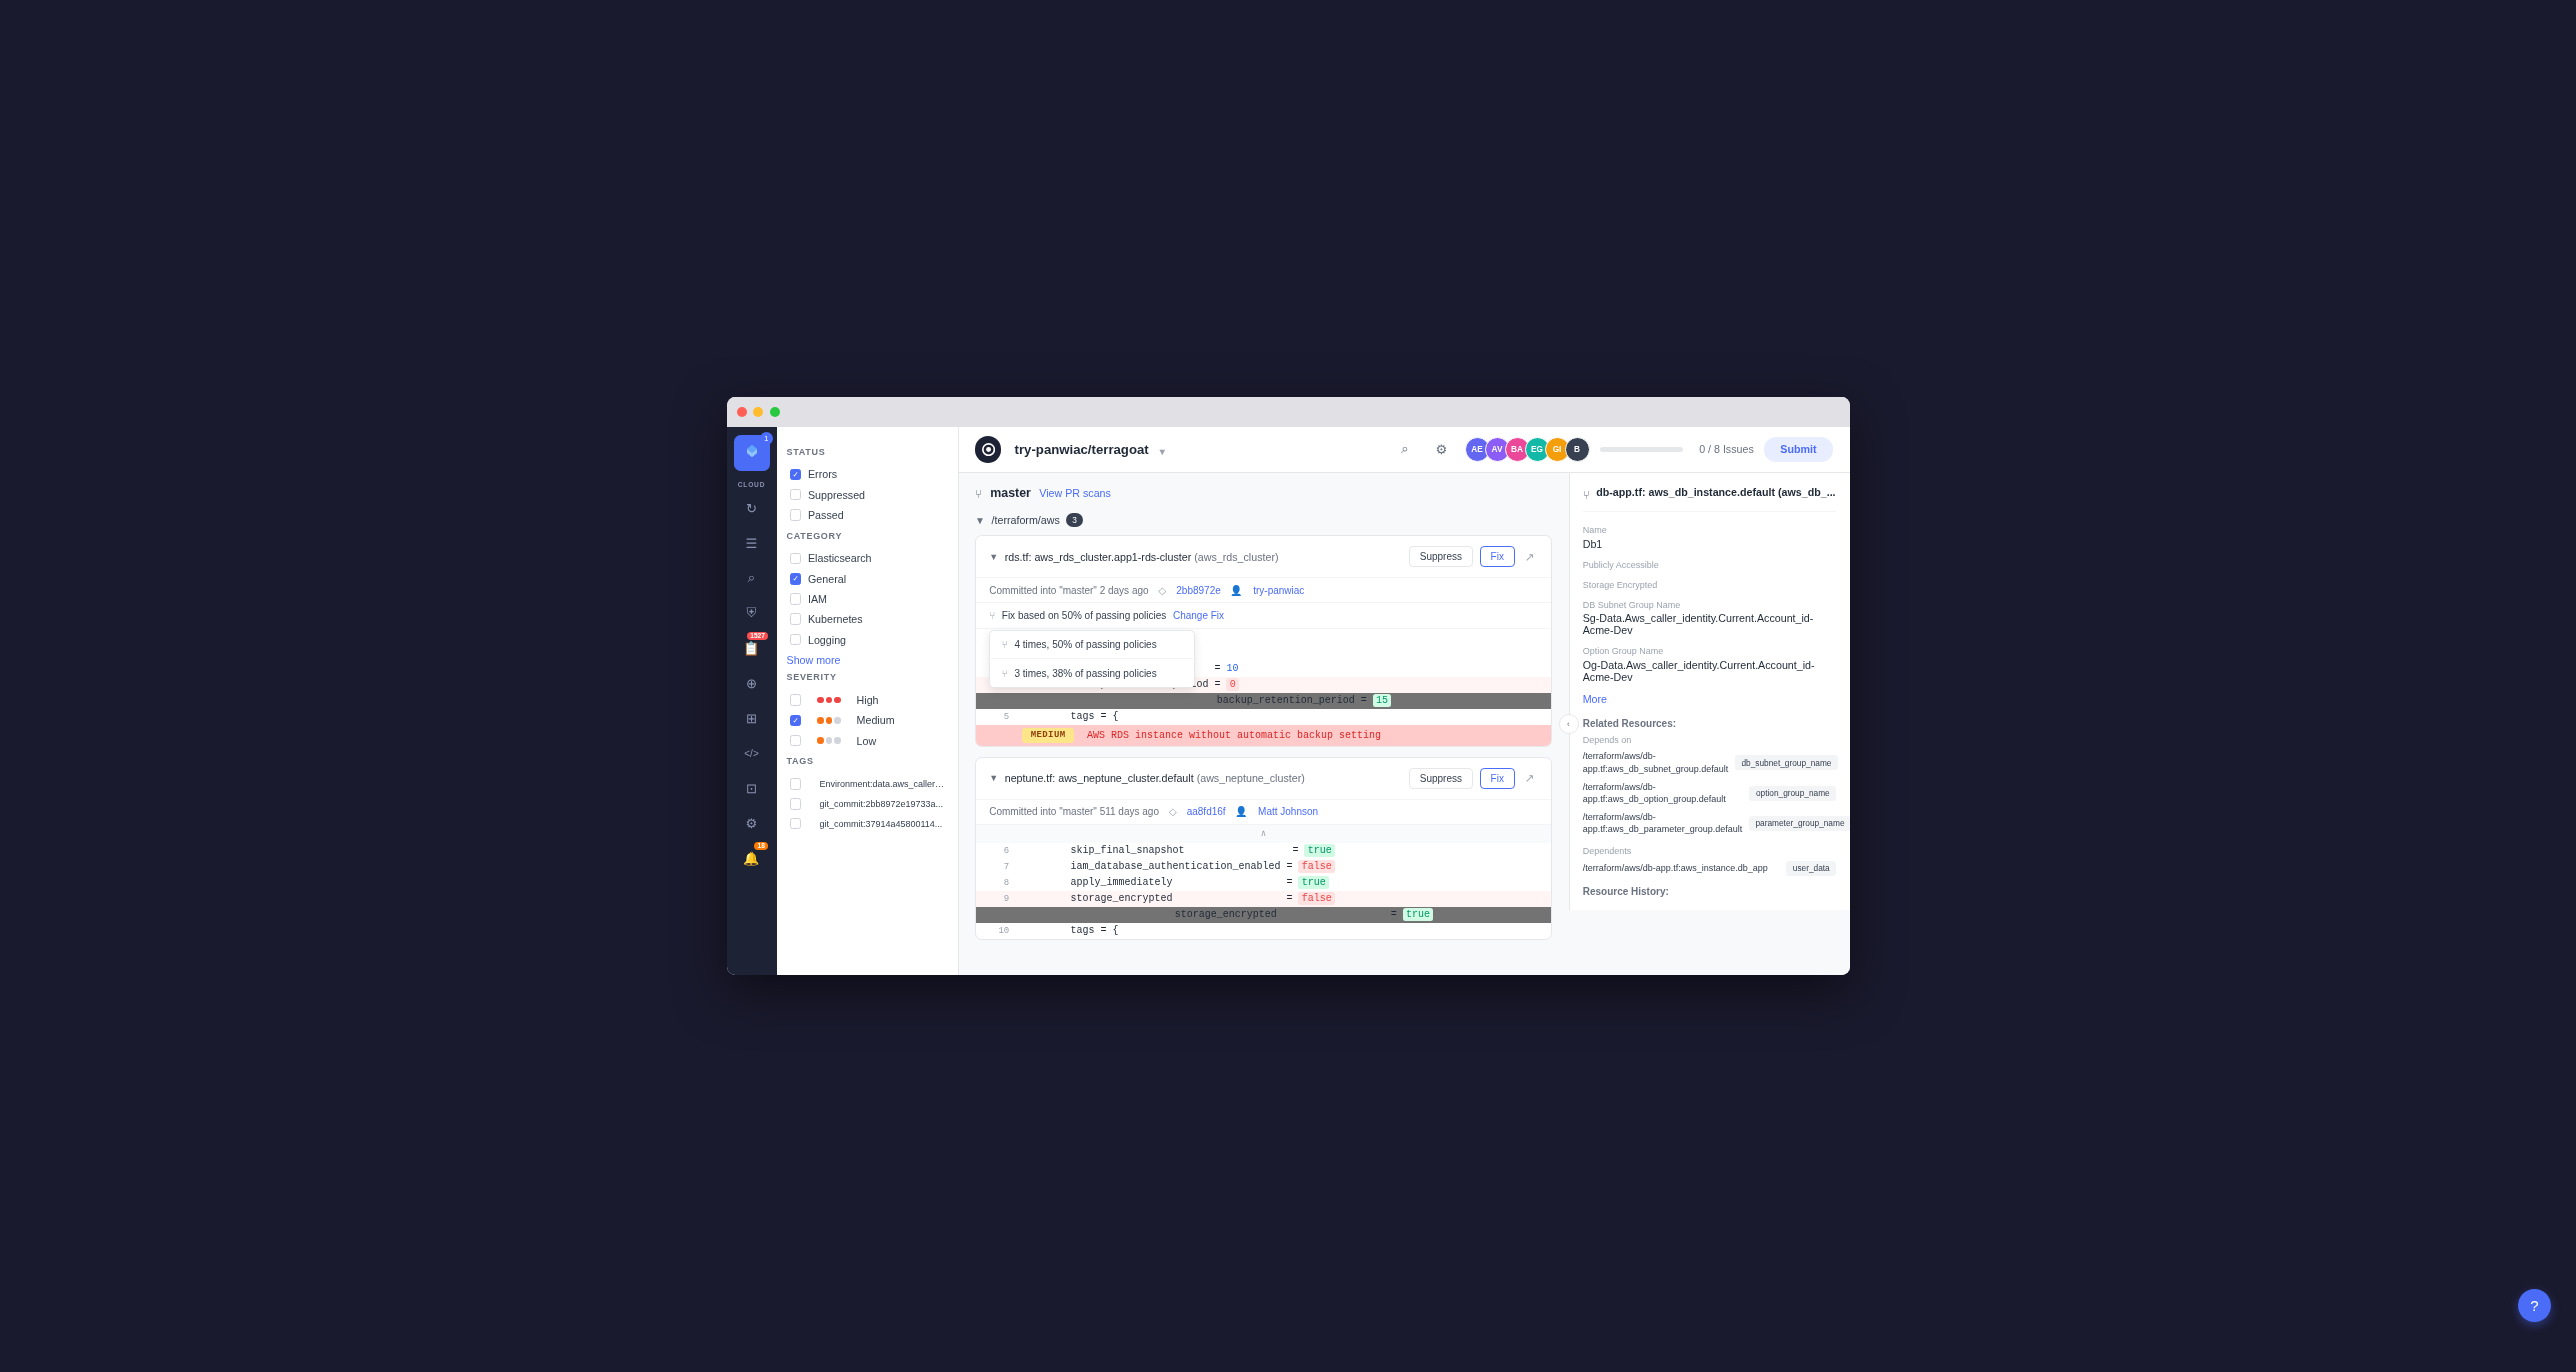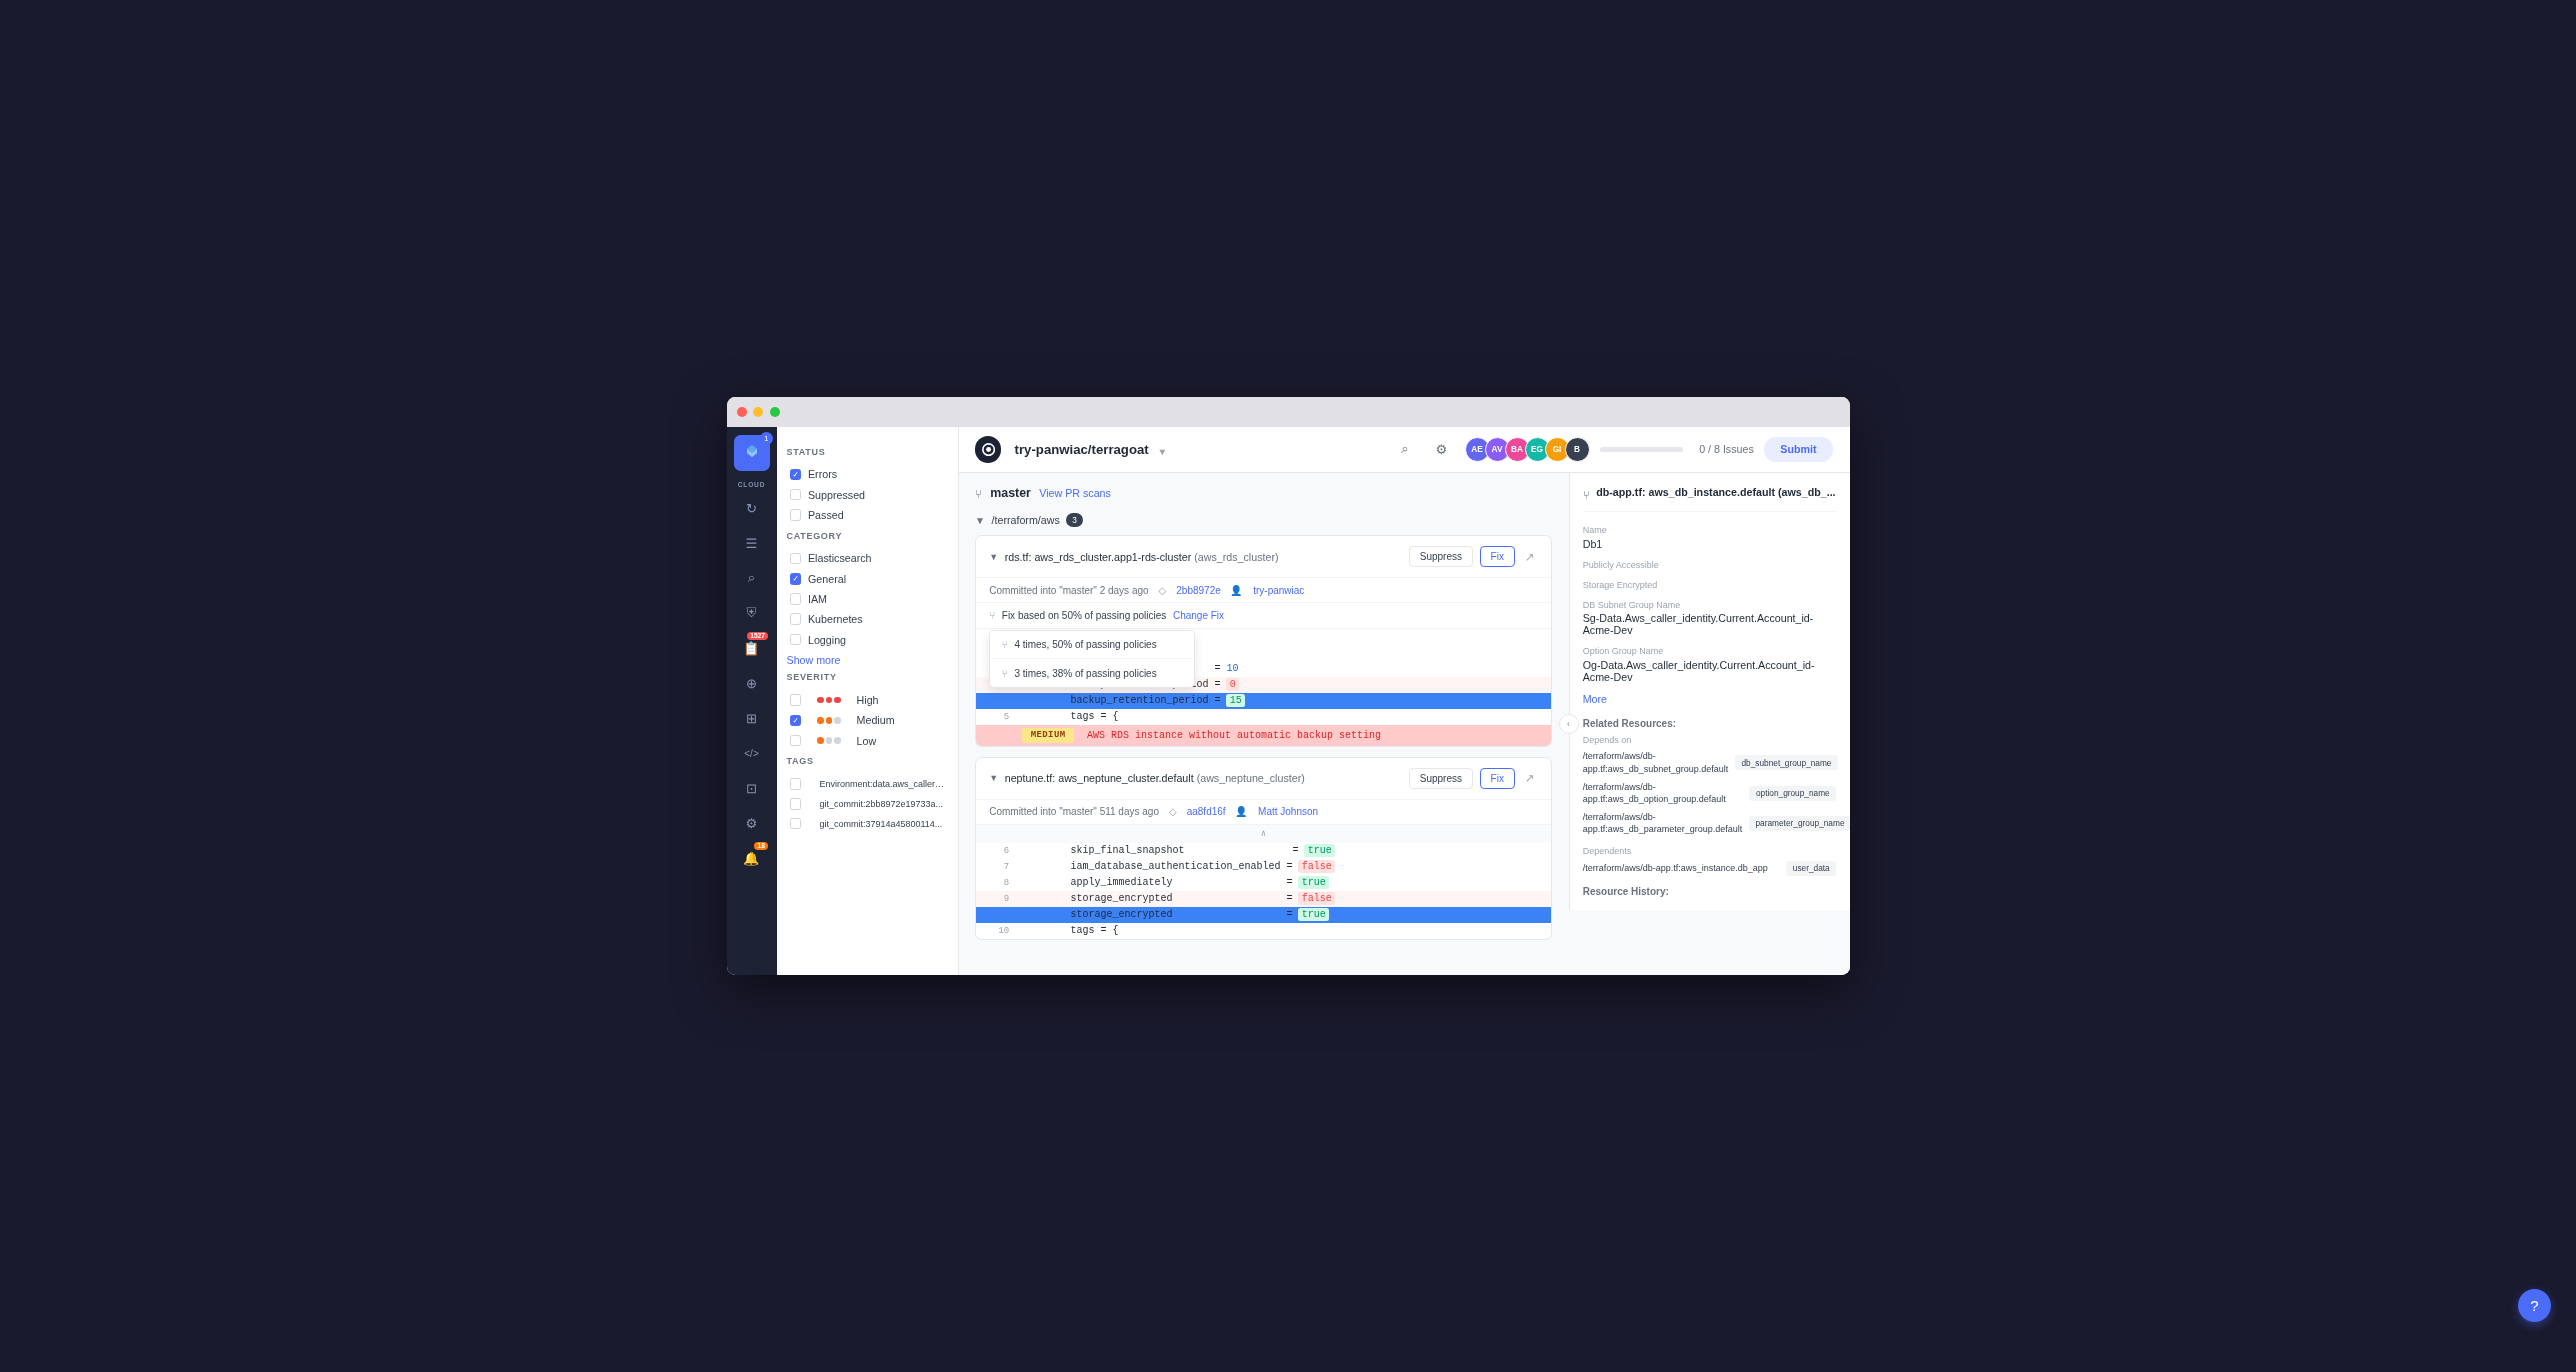--- a/index.html
+++ b/index.html
@@ -414,21 +414,21 @@
     .fix-dropdown-item:last-child { border-bottom: none; }
 
     .code-block { font-family: 'Courier New', monospace; font-size: 10px; }
 
     .code-line {
       display: flex;
       align-items: center;
       padding: 2.5px 13.2px;
     }
     .code-line.removed { background: #fff5f5; }
-    .code-line.added { background: #3b82f6; }
+    .code-line.added { background: #737373; justify-content: center; }
     .code-line.error { background: #fecaca; }
 
     .line-num {
       width: 20px;
       color: #9ca3af;
       font-size: 9px;
       text-align: right;
       margin-right: 13.2px;
       flex-shrink: 0;
     }

